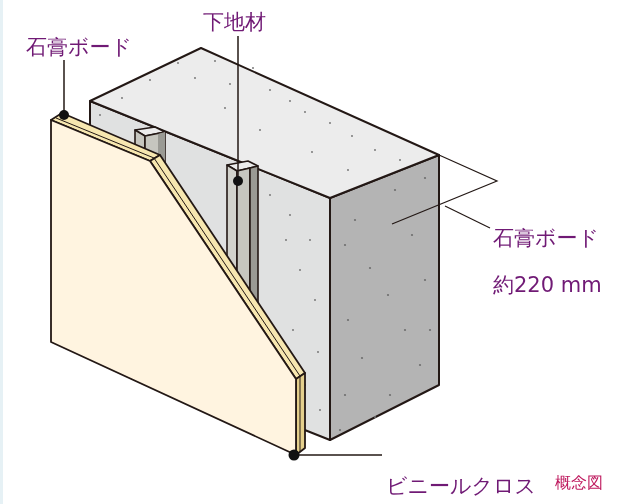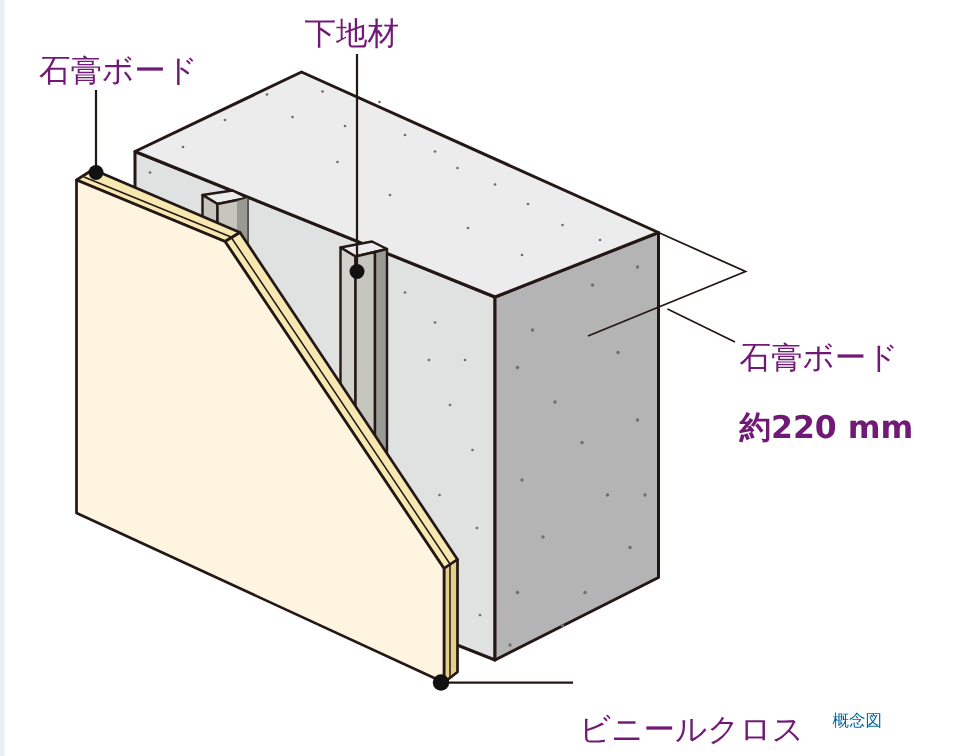--- a/index.html
+++ b/index.html
@@ -13,25 +13,25 @@
       position: absolute; left: 0; top: 0; width: 3px; height: 504px;
       background: #e6f1f5;
     }
     .diagram {
       position: absolute; left: 0; top: 0; width: 640px; height: 504px;
     }
     .label {
       position: absolute; color: #701a75; white-space: nowrap;
       font-size: 21px; line-height: 1; letter-spacing: 0px;
     }
-    .label.small { font-size: 11px; color: #0369a1; }
+    .label.small { font-size: 16px; color: #be185d; }
     #lbl-gypsum { left: 26px; top: 37px; }
     #lbl-furring { left: 203px; top: 12px; }
     #lbl-concrete { left: 493px; top: 228px; }
-    #lbl-thickness { left: 493px; top: 275px; font-weight: bold; }
+    #lbl-thickness { left: 493px; top: 275px; }
     #lbl-vinyl { left: 386px; top: 444px; margin-top: 32px; }
     #lbl-note { left: 555px; top: 475px; }
   </style>
 </head>
 <body>
 
 <div class="left-strip"></div>
 
 <svg class="diagram" viewBox="0 0 640 504" xmlns="http://www.w3.org/2000/svg">
 

